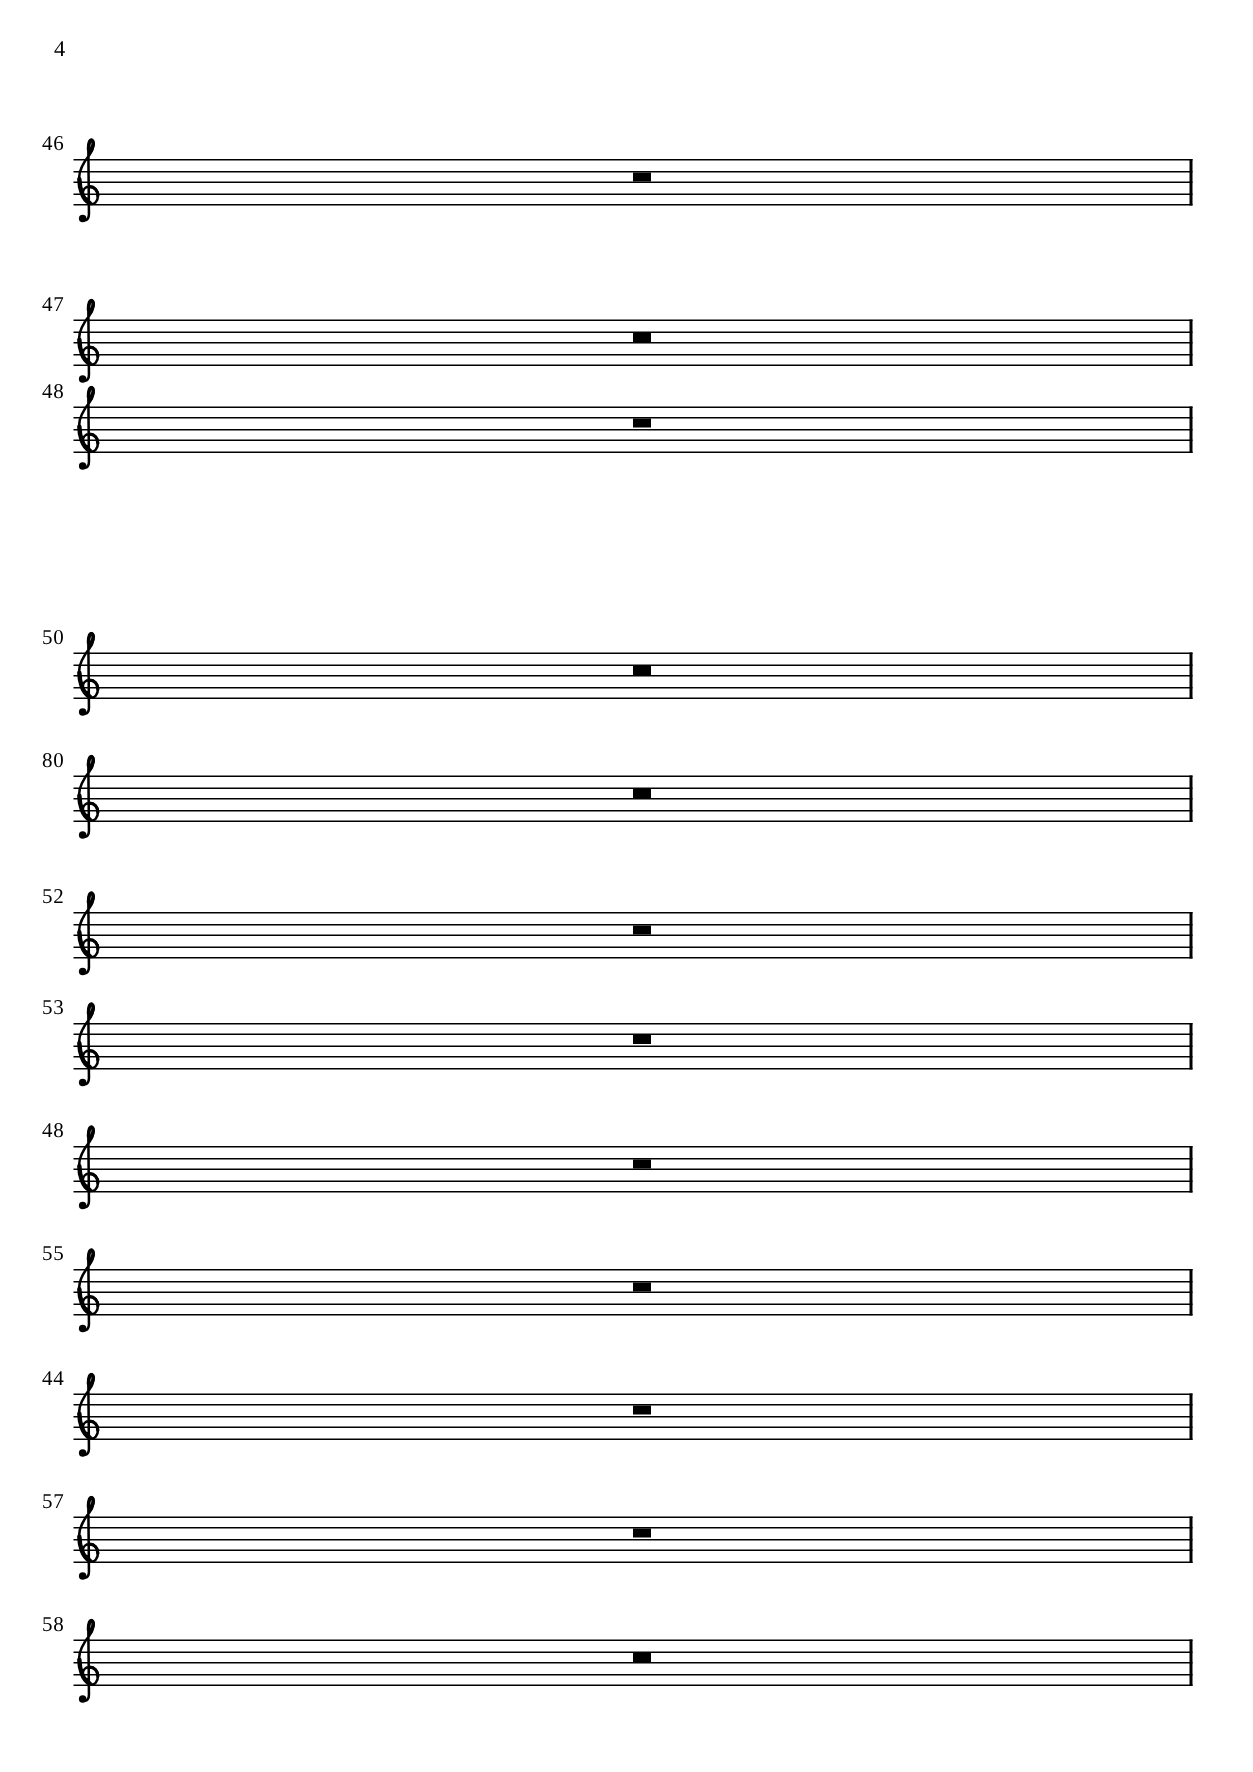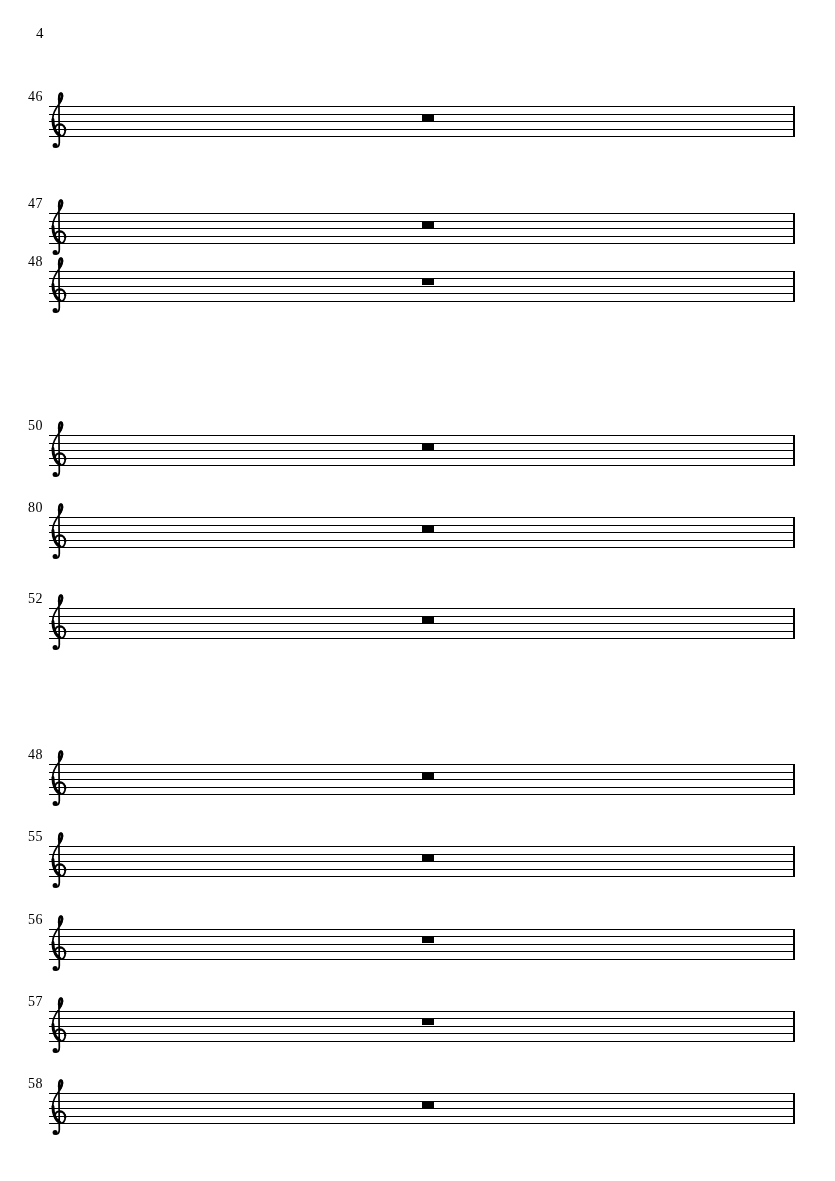--- a/index.html
+++ b/index.html
@@ -211,20 +211,41 @@
                C 8.9 32.4 7.2 34.4 7.2 36.9 C 7.2 39.4 8.9 40.9 10.9 40.5" fill="none" stroke="#000000" stroke-width="1.7" stroke-linecap="round"></path>
       <path d="M 4.9 27.5 C 5 33.5 7 41 11.8 43.4" fill="none" stroke="#000000" stroke-width="3" stroke-linecap="round"></path>
       <path d="M 11 7.5 C 11 2.8 12.1 0.8 13.4 1.6 C 14.6 2.4 14.3 6 12.2 9.2" fill="none" stroke="#000000" stroke-width="2.4" stroke-linecap="round"></path>
       <path d="M 17.2 38.5 C 17.3 35 14.9 32.5 11.8 32.4" fill="none" stroke="#000000" stroke-width="2.2" stroke-linecap="round"></path>
       <circle cx="7.1" cy="53.6" r="2.5" fill="#000000"></circle>
     </svg>
     <div class="whole-rest"></div>
     <div class="end-barline"></div>
   </div>
 
+  <div class="staff-system" style="top: 681.75px;">
+    <span class="measure-number">53</span>
+    <div class="staff-line l1"></div>
+    <div class="staff-line l2"></div>
+    <div class="staff-line l3"></div>
+    <div class="staff-line l4"></div>
+    <div class="staff-line l5"></div>
+    <svg class="clef" viewBox="0 0 22 57" aria-hidden="true">
+      <path d="M 7.6 54.6 C 10.4 55.4 11.3 53.2 11.3 50.6 L 10.9 8.2
+               C 10.9 3.6 11.9 0.7 13.4 1.6 C 15.1 2.6 14.5 7.6 11.7 11.2
+               C 7.8 16.2 4.8 20.8 4.8 26.2 C 4.8 33.2 6.9 41.3 11.6 43.6
+               C 15.2 45.3 17.3 41.6 17.3 38.3 C 17.3 34.8 14.8 32.4 11.7 32.4
+               C 8.9 32.4 7.2 34.4 7.2 36.9 C 7.2 39.4 8.9 40.9 10.9 40.5" fill="none" stroke="#000000" stroke-width="1.7" stroke-linecap="round"></path>
+      <path d="M 4.9 27.5 C 5 33.5 7 41 11.8 43.4" fill="none" stroke="#000000" stroke-width="3" stroke-linecap="round"></path>
+      <path d="M 11 7.5 C 11 2.8 12.1 0.8 13.4 1.6 C 14.6 2.4 14.3 6 12.2 9.2" fill="none" stroke="#000000" stroke-width="2.4" stroke-linecap="round"></path>
+      <path d="M 17.2 38.5 C 17.3 35 14.9 32.5 11.8 32.4" fill="none" stroke="#000000" stroke-width="2.2" stroke-linecap="round"></path>
+      <circle cx="7.1" cy="53.6" r="2.5" fill="#000000"></circle>
+    </svg>
+    <div class="whole-rest"></div>
+    <div class="end-barline"></div>
+  </div>
 
   <div class="staff-system" style="top: 764px;">
     <span class="measure-number">48</span>
     <div class="staff-line l1"></div>
     <div class="staff-line l2"></div>
     <div class="staff-line l3"></div>
     <div class="staff-line l4"></div>
     <div class="staff-line l5"></div>
     <svg class="clef" viewBox="0 0 22 57" aria-hidden="true">
       <path d="M 7.6 54.6 C 10.4 55.4 11.3 53.2 11.3 50.6 L 10.9 8.2
@@ -257,21 +278,21 @@
       <path d="M 4.9 27.5 C 5 33.5 7 41 11.8 43.4" fill="none" stroke="#000000" stroke-width="3" stroke-linecap="round"></path>
       <path d="M 11 7.5 C 11 2.8 12.1 0.8 13.4 1.6 C 14.6 2.4 14.3 6 12.2 9.2" fill="none" stroke="#000000" stroke-width="2.4" stroke-linecap="round"></path>
       <path d="M 17.2 38.5 C 17.3 35 14.9 32.5 11.8 32.4" fill="none" stroke="#000000" stroke-width="2.2" stroke-linecap="round"></path>
       <circle cx="7.1" cy="53.6" r="2.5" fill="#000000"></circle>
     </svg>
     <div class="whole-rest"></div>
     <div class="end-barline"></div>
   </div>
 
   <div class="staff-system" style="top: 928.5px;">
-    <span class="measure-number">56</span>
+    <span class="measure-number">44</span>
     <div class="staff-line l1"></div>
     <div class="staff-line l2"></div>
     <div class="staff-line l3"></div>
     <div class="staff-line l4"></div>
     <div class="staff-line l5"></div>
     <svg class="clef" viewBox="0 0 22 57" aria-hidden="true">
       <path d="M 7.6 54.6 C 10.4 55.4 11.3 53.2 11.3 50.6 L 10.9 8.2
                C 10.9 3.6 11.9 0.7 13.4 1.6 C 15.1 2.6 14.5 7.6 11.7 11.2
                C 7.8 16.2 4.8 20.8 4.8 26.2 C 4.8 33.2 6.9 41.3 11.6 43.6
                C 15.2 45.3 17.3 41.6 17.3 38.3 C 17.3 34.8 14.8 32.4 11.7 32.4

